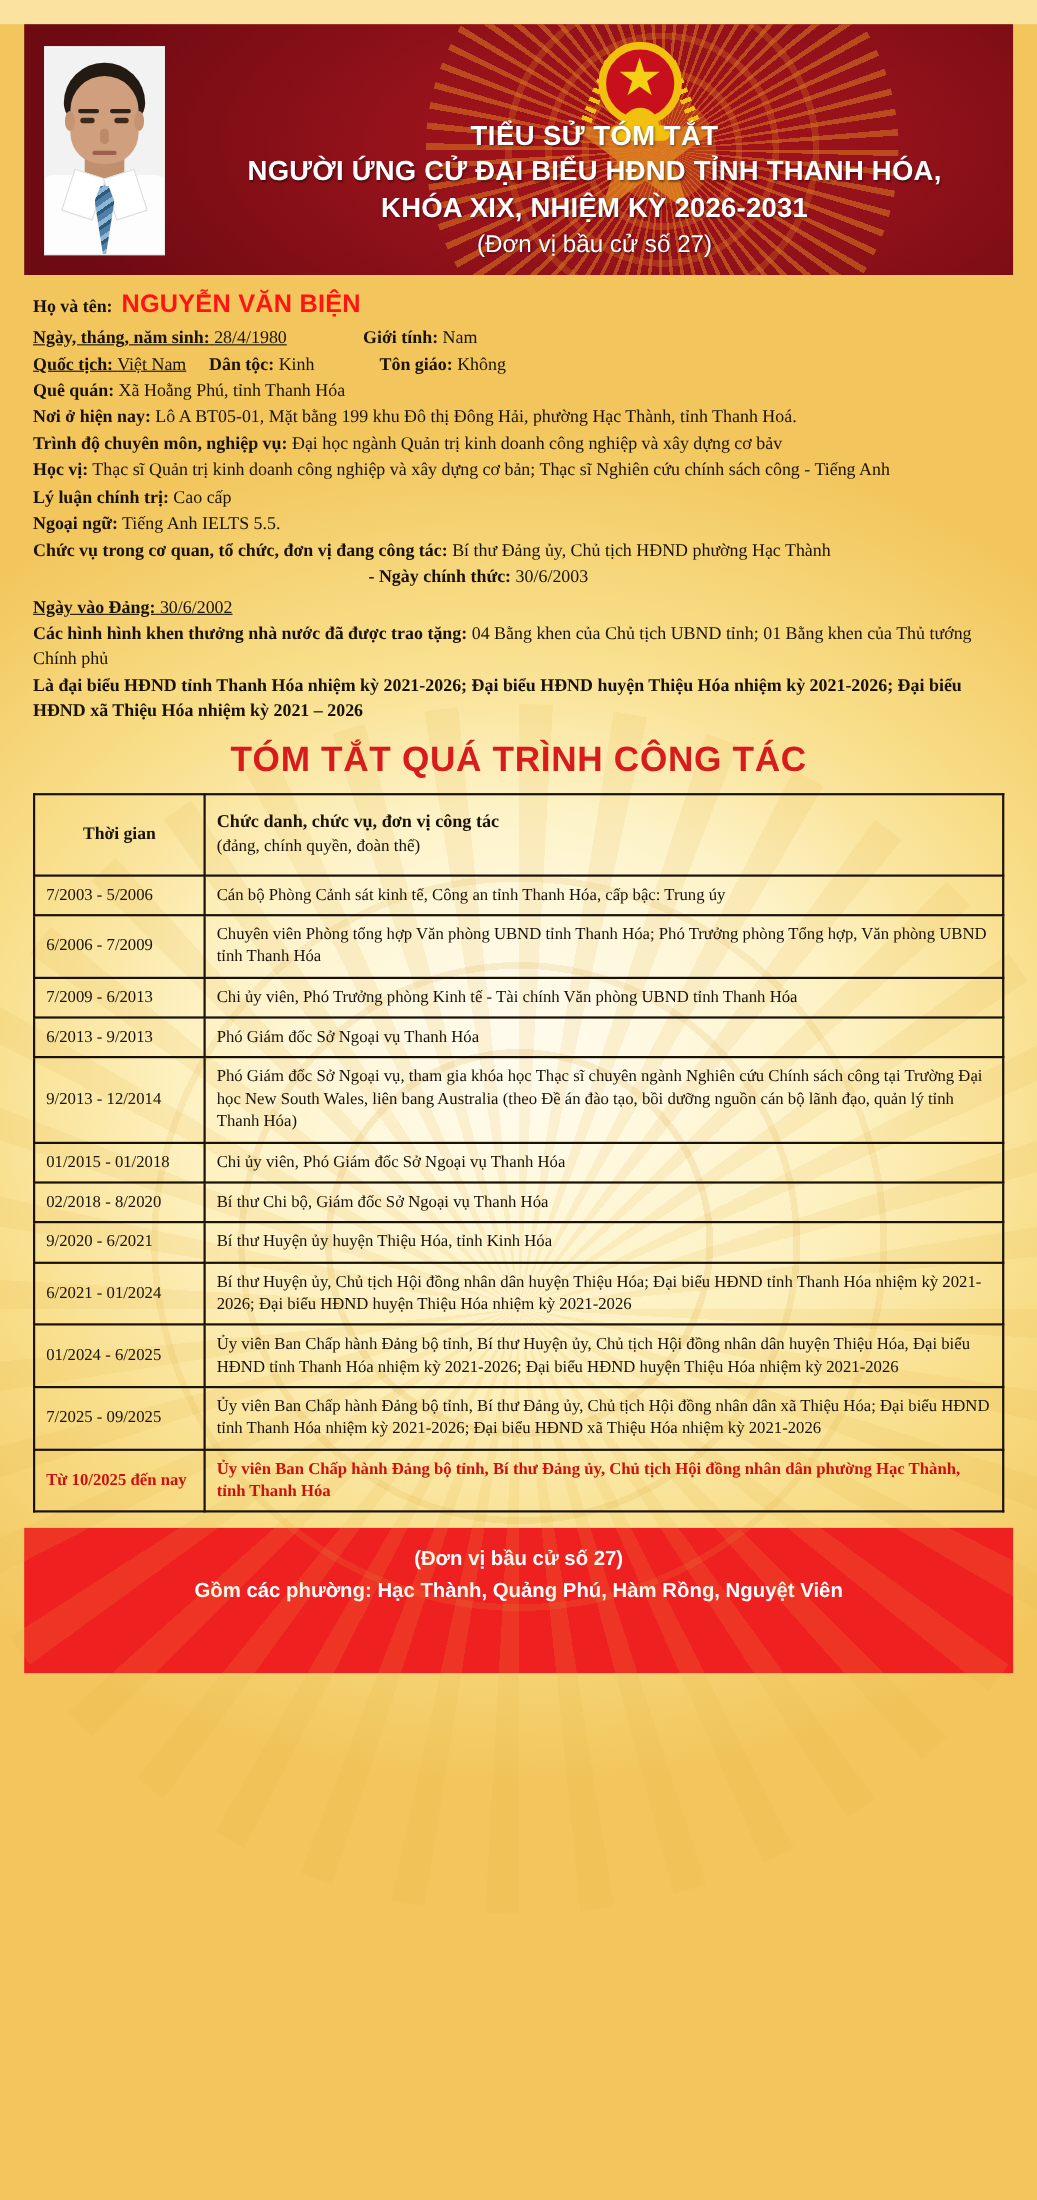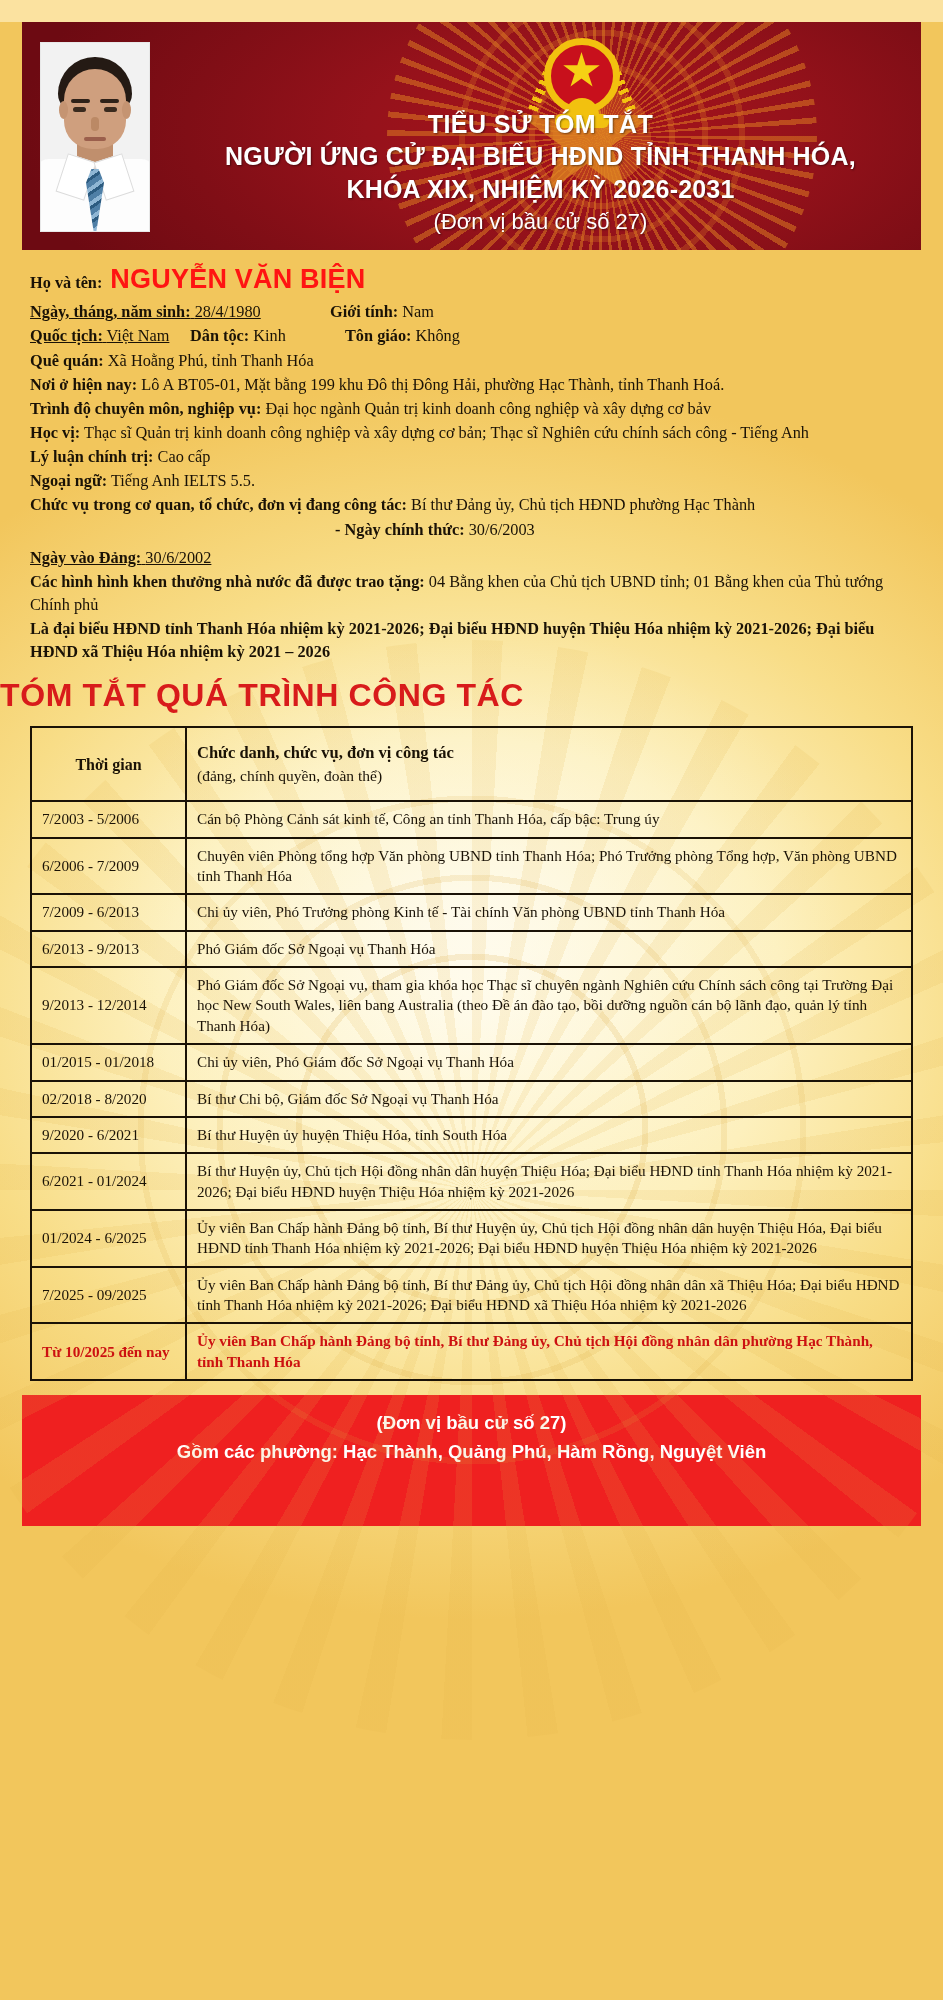--- a/index.html
+++ b/index.html
@@ -181,34 +181,35 @@
   }
   .info .row { margin-bottom: 1px; white-space: nowrap; }
   .info .row.wrap { white-space: normal; }
   .lbl { font-weight: bold; }
   .val { font-weight: normal; }
   .name-line { display: flex; align-items: baseline; gap: 8px; margin-bottom: 2px; }
   .name-value {
     color: #ff1412;
     font-family: "Liberation Sans", "DejaVu Sans", sans-serif;
     font-weight: bold;
-    font-size: 27px;
+    font-size: 23px;
     letter-spacing: .2px;
   }
   .two-col { display: flex; }
   .two-col > .c1 { width: 300px; flex: none; text-decoration: underline; }
   .two-col > .c2 { flex: 1; }
   .two-col2 > .c1 { width: 160px; flex: none; }
   .two-col2 > .c2 { width: 155px; flex: none; }
   .two-col3 > .c1 { width: 305px; flex: none; margin-top: 28px; }
   .bold-all { font-weight: bold; }
 
   
   .section-title {
     position: relative;
+    text-align: center;
     color: #d81b1b;
     font-family: "Liberation Sans", "DejaVu Sans", sans-serif;
     font-weight: bold;
     font-size: 32px;
     letter-spacing: .6px;
     margin: 14px 0 12px 0;
   }
 
   
   .tbl-wrap { position: relative; margin: 0 30px; }
@@ -418,21 +419,21 @@
           <tr>
             <td class="time">01/2015 - 01/2018</td>
             <td class="role">Chi ủy viên, Phó Giám đốc Sở Ngoại vụ Thanh Hóa</td>
           </tr>
           <tr>
             <td class="time">02/2018 - 8/2020</td>
             <td class="role">Bí thư Chi bộ, Giám đốc Sở Ngoại vụ Thanh Hóa</td>
           </tr>
           <tr>
             <td class="time">9/2020 - 6/2021</td>
-            <td class="role">Bí thư Huyện ủy huyện Thiệu Hóa, tỉnh South Hóa</td>
+            <td class="role">Bí thư Huyện ủy huyện Thiệu Hóa, tỉnh Kinh Hóa</td>
           </tr>
           <tr>
             <td class="time">6/2021 - 01/2024</td>
             <td class="role">Bí thư Huyện ủy, Chủ tịch Hội đồng nhân dân huyện Thiệu Hóa; Đại biểu HĐND tỉnh Thanh Hóa nhiệm kỳ 2021-2026; Đại biểu HĐND huyện Thiệu Hóa nhiệm kỳ 2021-2026</td>
           </tr>
           <tr>
             <td class="time">01/2024 - 6/2025</td>
             <td class="role">Ủy viên Ban Chấp hành Đảng bộ tỉnh, Bí thư Huyện ủy, Chủ tịch Hội đồng nhân dân huyện Thiệu Hóa, Đại biểu HĐND tỉnh Thanh Hóa nhiệm kỳ 2021-2026; Đại biểu HĐND huyện Thiệu Hóa nhiệm kỳ 2021-2026</td>
           </tr>
           <tr>

